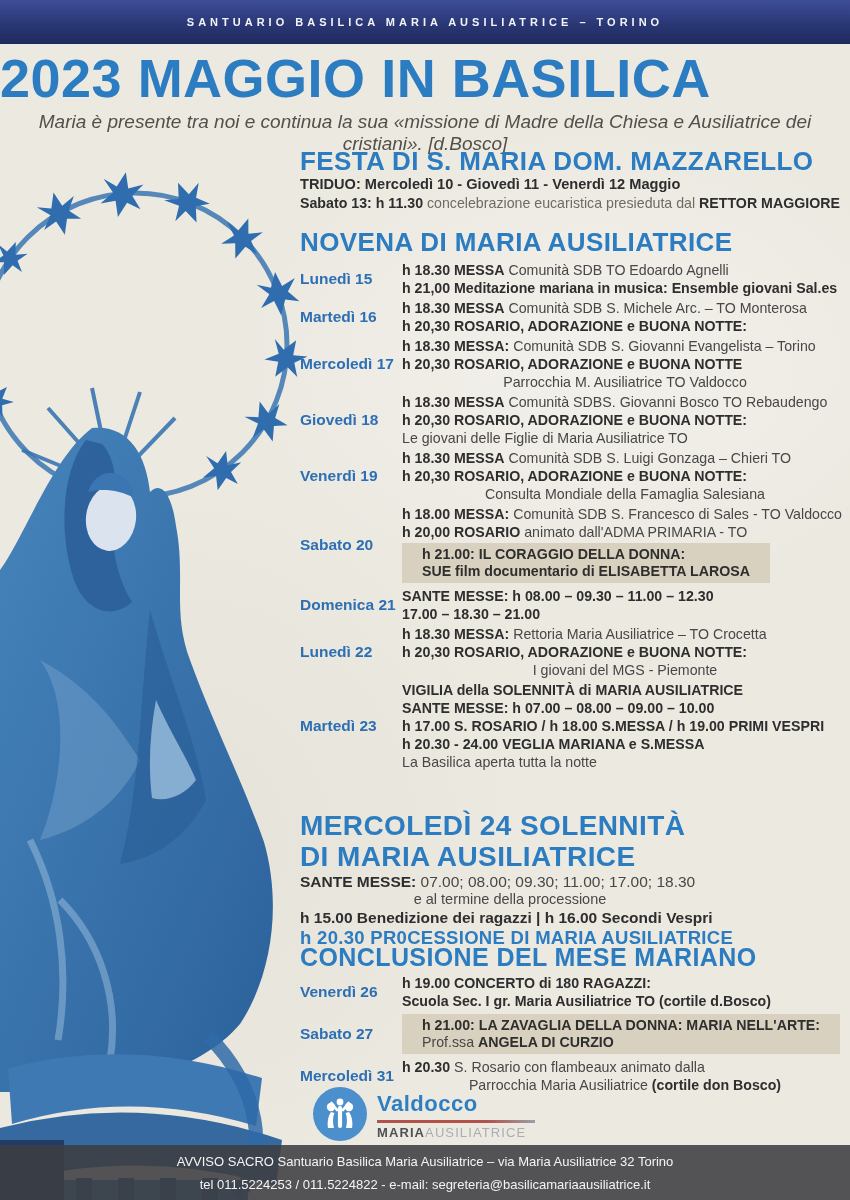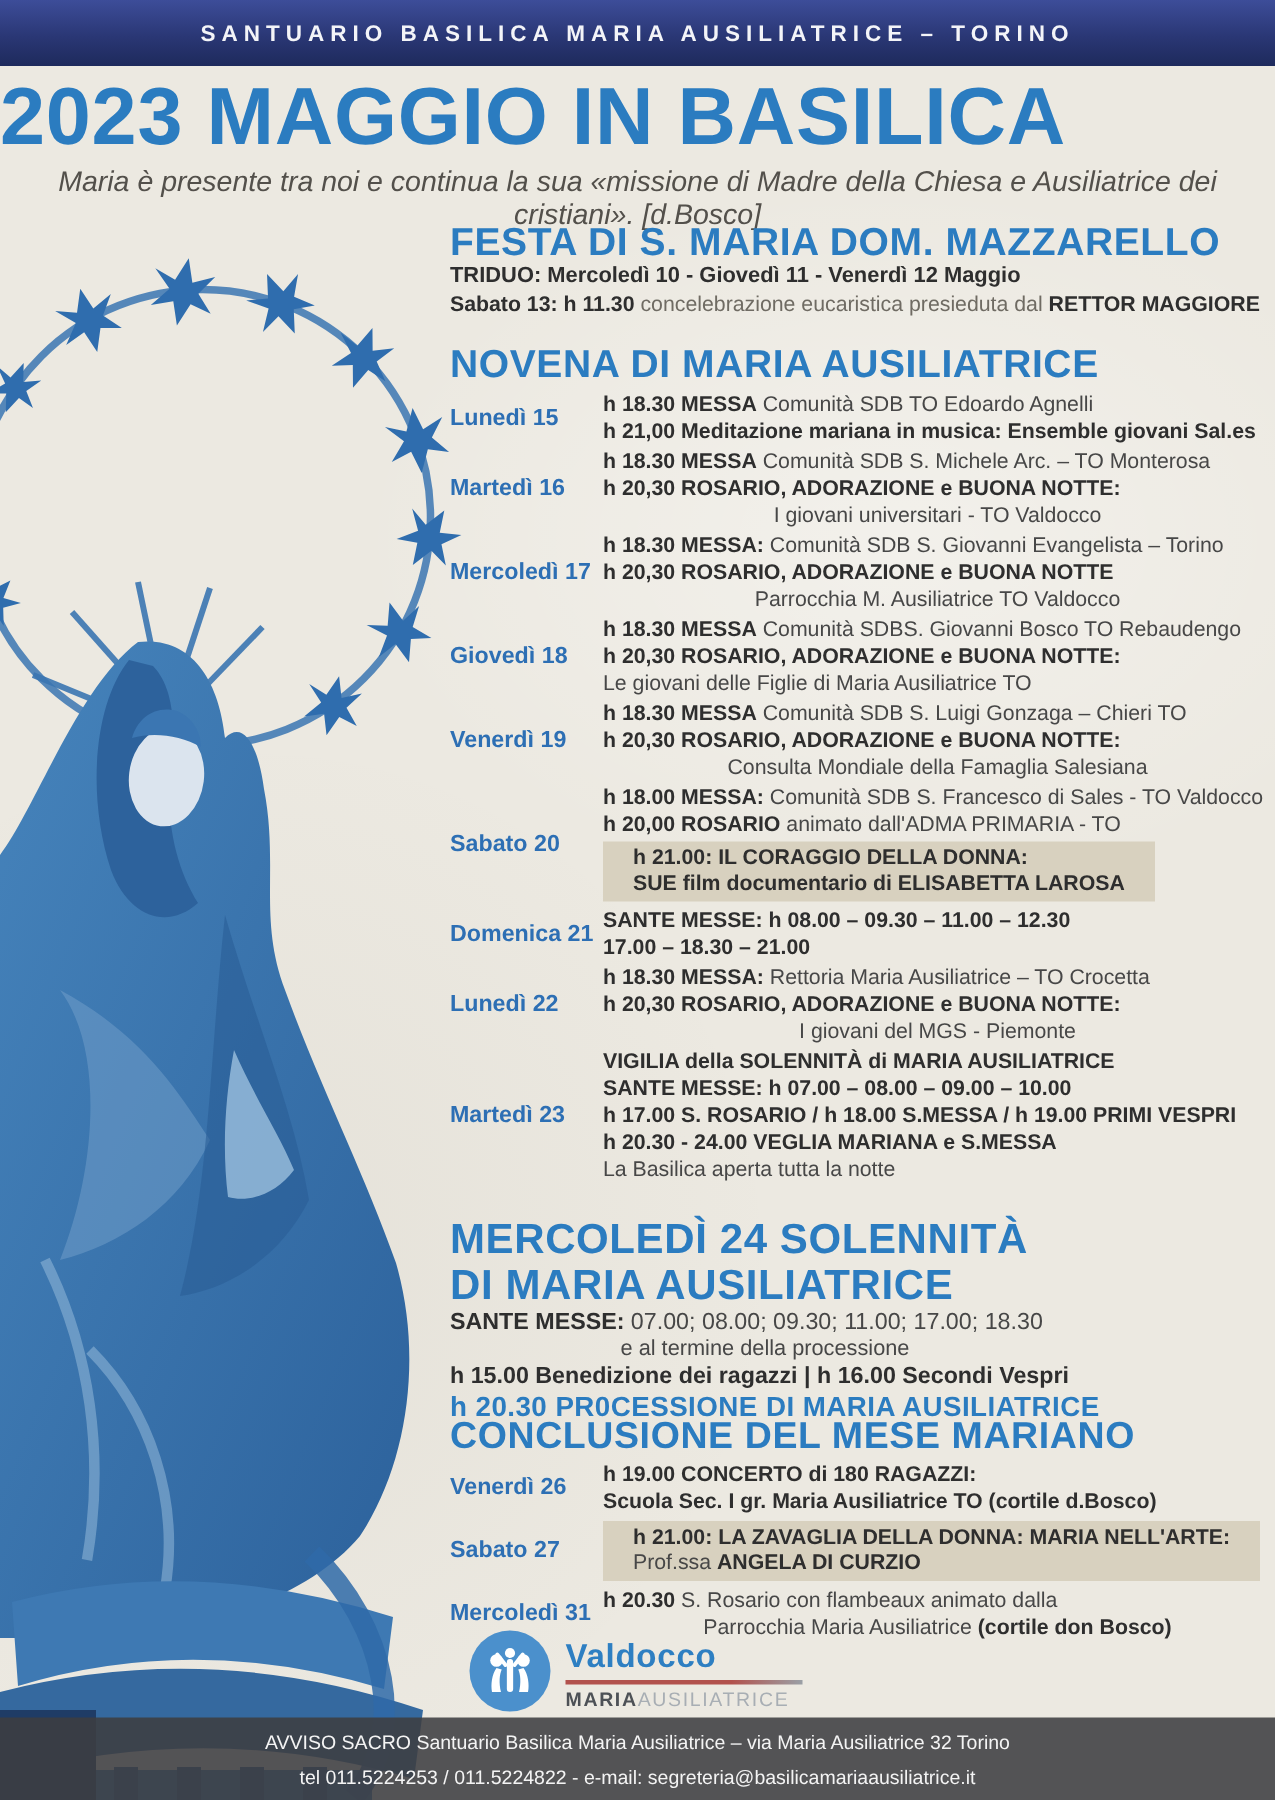--- a/index.html
+++ b/index.html
@@ -10,21 +10,21 @@
   }
   .poster{position:absolute;inset:0;
     background:
       radial-gradient(ellipse 600px 400px at 70% 30%, rgba(255,255,255,.35), rgba(255,255,255,0) 60%),
       radial-gradient(ellipse 500px 500px at 20% 70%, rgba(120,110,90,.06), rgba(0,0,0,0) 70%),
       #ece9e1;}
   
   .banner{position:absolute;top:0;left:0;right:0;height:44px;
     background:linear-gradient(180deg,#3d4d99 0%,#2a3775 55%,#1e2a5c 100%);
     display:flex;align-items:center;justify-content:center;}
-  .banner span{color:#f3f4f8;font-weight:bold;font-size:15px;letter-spacing:4px;}
+  .banner span{color:#f3f4f8;font-weight:bold;font-size:11px;letter-spacing:4px;}
   .title{position:absolute;top:50px;left:0;right:0;text-align:left;margin:0;
     color:#2b7cc0;font-size:54px;line-height:56px;font-weight:bold;letter-spacing:.5px;}
   .subtitle{position:absolute;top:111px;left:0;right:0;text-align:center;margin:0;
     color:#53504b;font-size:19px;font-style:italic;}
   
   .statue{position:absolute;left:0;top:140px;width:320px;height:1060px;z-index:0;}
   
   .sec{position:absolute;left:300px;width:548px;z-index:2;}
   .sec h2{margin:0;color:#2b7cc0;font-weight:bold;font-size:26px;line-height:28px;letter-spacing:.4px;white-space:nowrap;}
   .sec h2.big{font-size:28px;line-height:31px;}
@@ -146,21 +146,20 @@
           <div class="day-lines">
             <div class="eline fit"><span class="b">h 18.30 MESSA</span><span> Comunità SDB TO Edoardo Agnelli</span></div>
             <div class="eline fit"><span class="b">h 21,00 Meditazione mariana in musica: Ensemble giovani Sal.es</span></div>
           </div>
         </div>
         <div class="day-row">
           <div class="day-label">Martedì 16</div>
           <div class="day-lines">
             <div class="eline fit"><span class="b">h 18.30 MESSA</span><span> Comunità SDB S. Michele Arc. – TO Monterosa</span></div>
             <div class="eline fit"><span class="b">h 20,30 ROSARIO, ADORAZIONE e BUONA NOTTE:</span></div>
-            <div class="eline fit center"><span>I giovani universitari - TO Valdocco</span></div>
           </div>
         </div>
         <div class="day-row">
           <div class="day-label">Mercoledì 17</div>
           <div class="day-lines">
             <div class="eline fit"><span class="b">h 18.30 MESSA:</span><span>  Comunità SDB S. Giovanni Evangelista – Torino</span></div>
             <div class="eline fit"><span class="b">h 20,30 ROSARIO, ADORAZIONE e BUONA NOTTE</span></div>
             <div class="eline fit center"><span>Parrocchia M. Ausiliatrice TO Valdocco</span></div>
           </div>
         </div>

